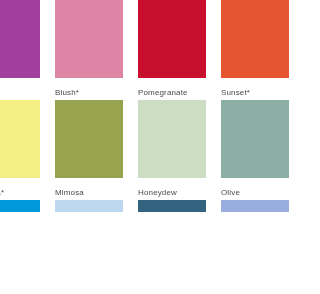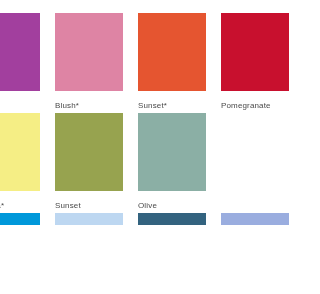--- a/index.html
+++ b/index.html
@@ -13,21 +13,20 @@
     background: #ffffff;
     font-family: "Liberation Sans", sans-serif;
   }
 
   #palette-grid {
     position: relative;
     width: 294px;
     height: 212px;
     
     overflow: hidden;
-    margin-top: 13px;
   }
 
   .palette-row {
     position: absolute;
     left: -28px;          
     width: 360px;
     display: flex;
     gap: 15px;
   }
 
@@ -70,37 +69,41 @@
   <div class="palette-row row-1">
     <div class="swatch-cell">
       <span class="swatch-chip" style="background-color:#a23f9e;"></span>
       <span class="swatch-label">Orchid</span>
     </div>
     <div class="swatch-cell">
       <span class="swatch-chip" style="background-color:#de84a4;"></span>
       <span class="swatch-label">Blush*</span>
     </div>
     <div class="swatch-cell">
+      <span class="swatch-chip" style="background-color:#c8102e;"></span>
+      <span class="swatch-label">Pomegranate</span>
+    </div>
+    <div class="swatch-cell">
       <span class="swatch-chip" style="background-color:#e55530;"></span>
       <span class="swatch-label">Sunset*</span>
-    </div>
-    <div class="swatch-cell">
-      <span class="swatch-chip" style="background-color:#c8102e;"></span>
-      <span class="swatch-label">Pomegranate</span>
     </div>
   </div>
 
   <div class="palette-row row-2">
     <div class="swatch-cell">
       <span class="swatch-chip" style="background-color:#f5ee85;"></span>
       <span class="swatch-label">Mimosa*</span>
     </div>
     <div class="swatch-cell">
       <span class="swatch-chip" style="background-color:#97a34f;"></span>
-      <span class="swatch-label">Sunset</span>
+      <span class="swatch-label">Mimosa</span>
+    </div>
+    <div class="swatch-cell">
+      <span class="swatch-chip" style="background-color:#cdddc3;"></span>
+      <span class="swatch-label">Honeydew</span>
     </div>
     <div class="swatch-cell">
       <span class="swatch-chip" style="background-color:#8bafa5;"></span>
       <span class="swatch-label">Olive</span>
     </div>
   </div>
 
   <div class="palette-row row-3">
     <div class="swatch-cell">
       <span class="swatch-chip" style="background-color:#0098da;"></span>

